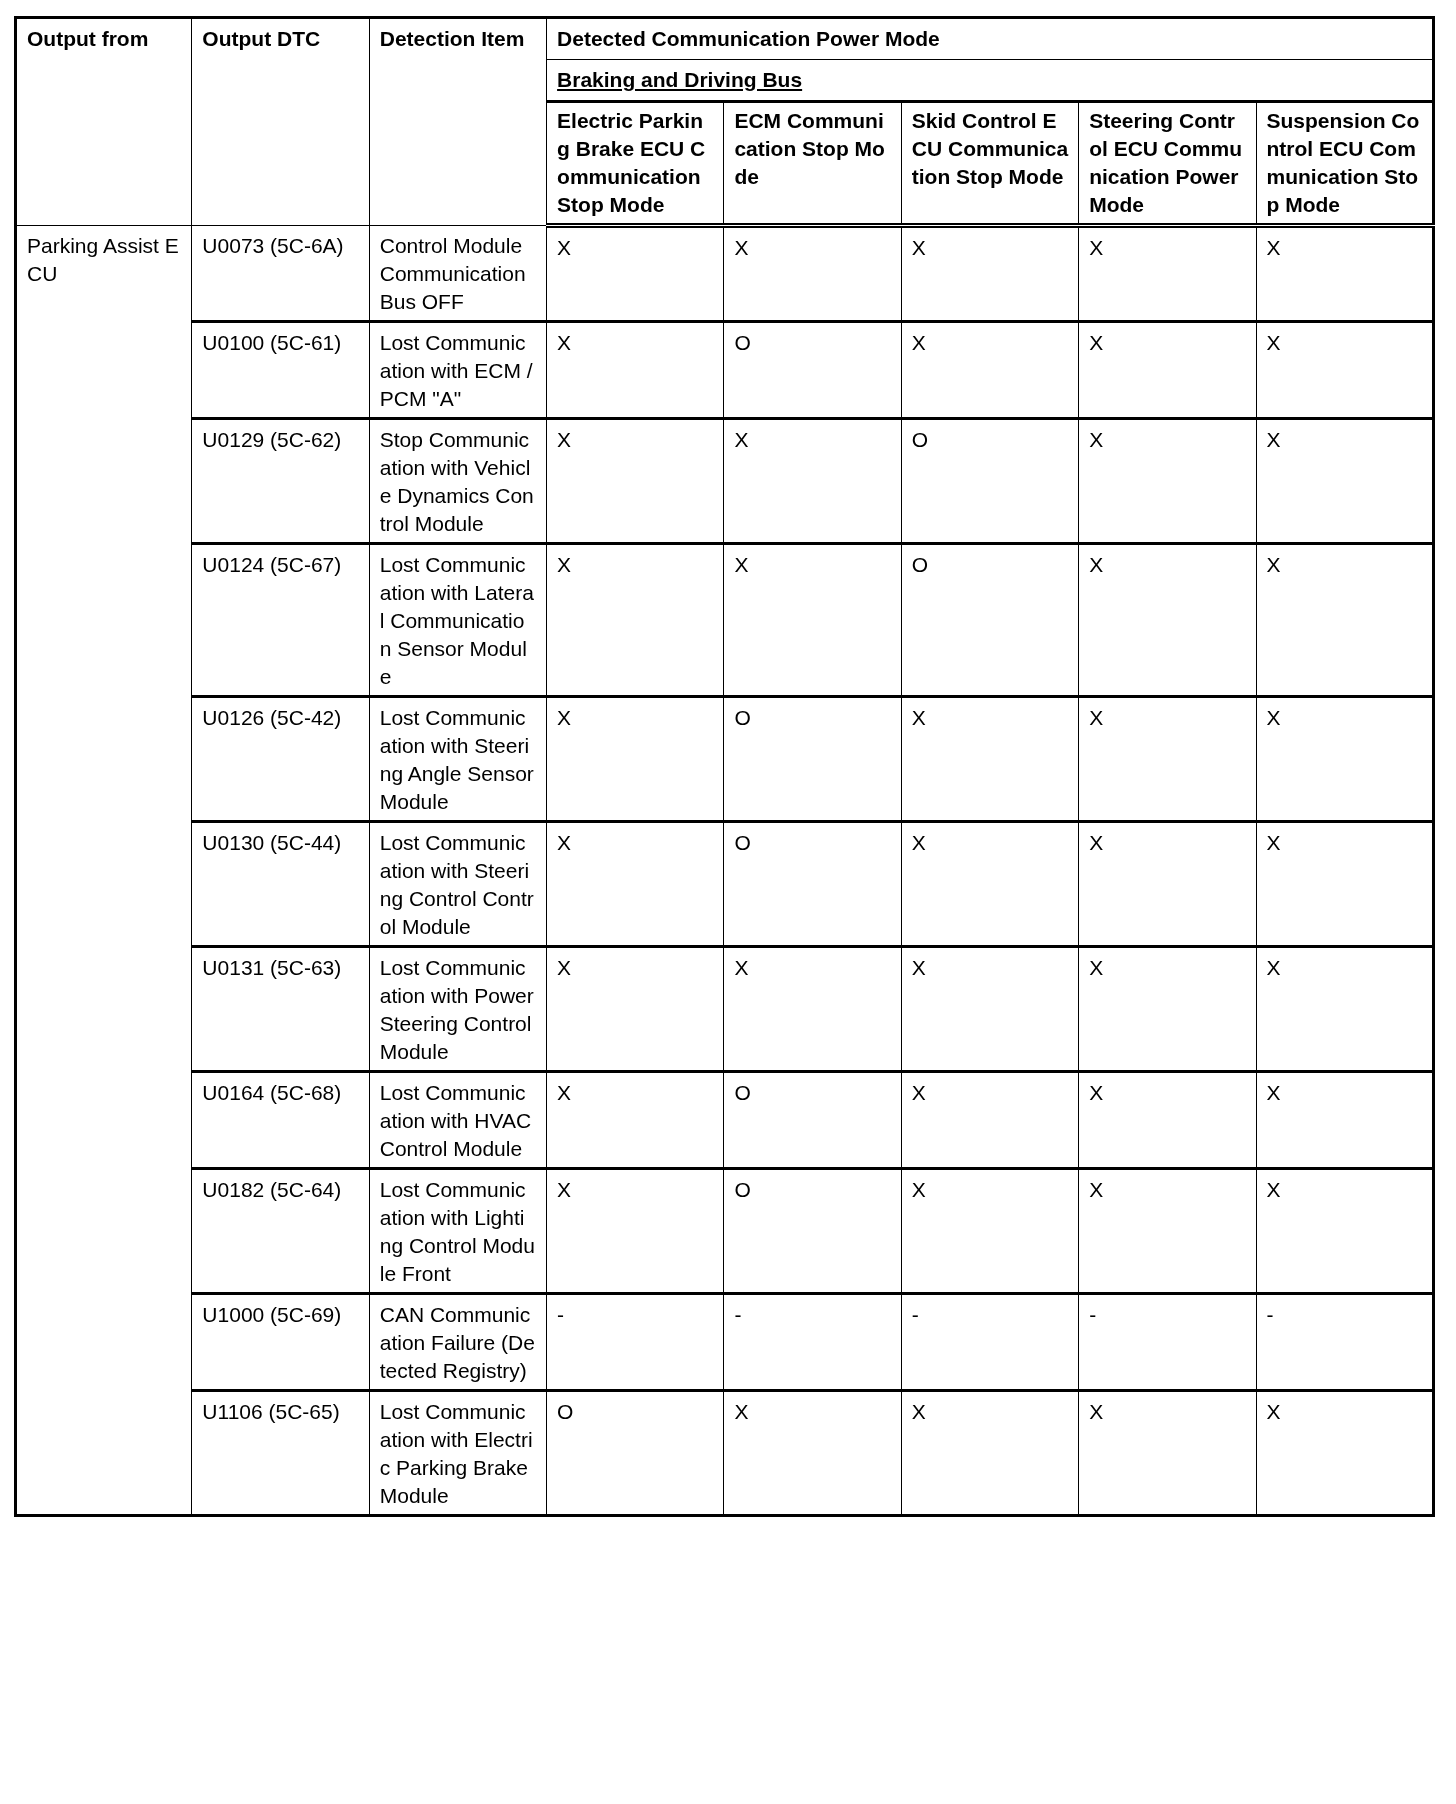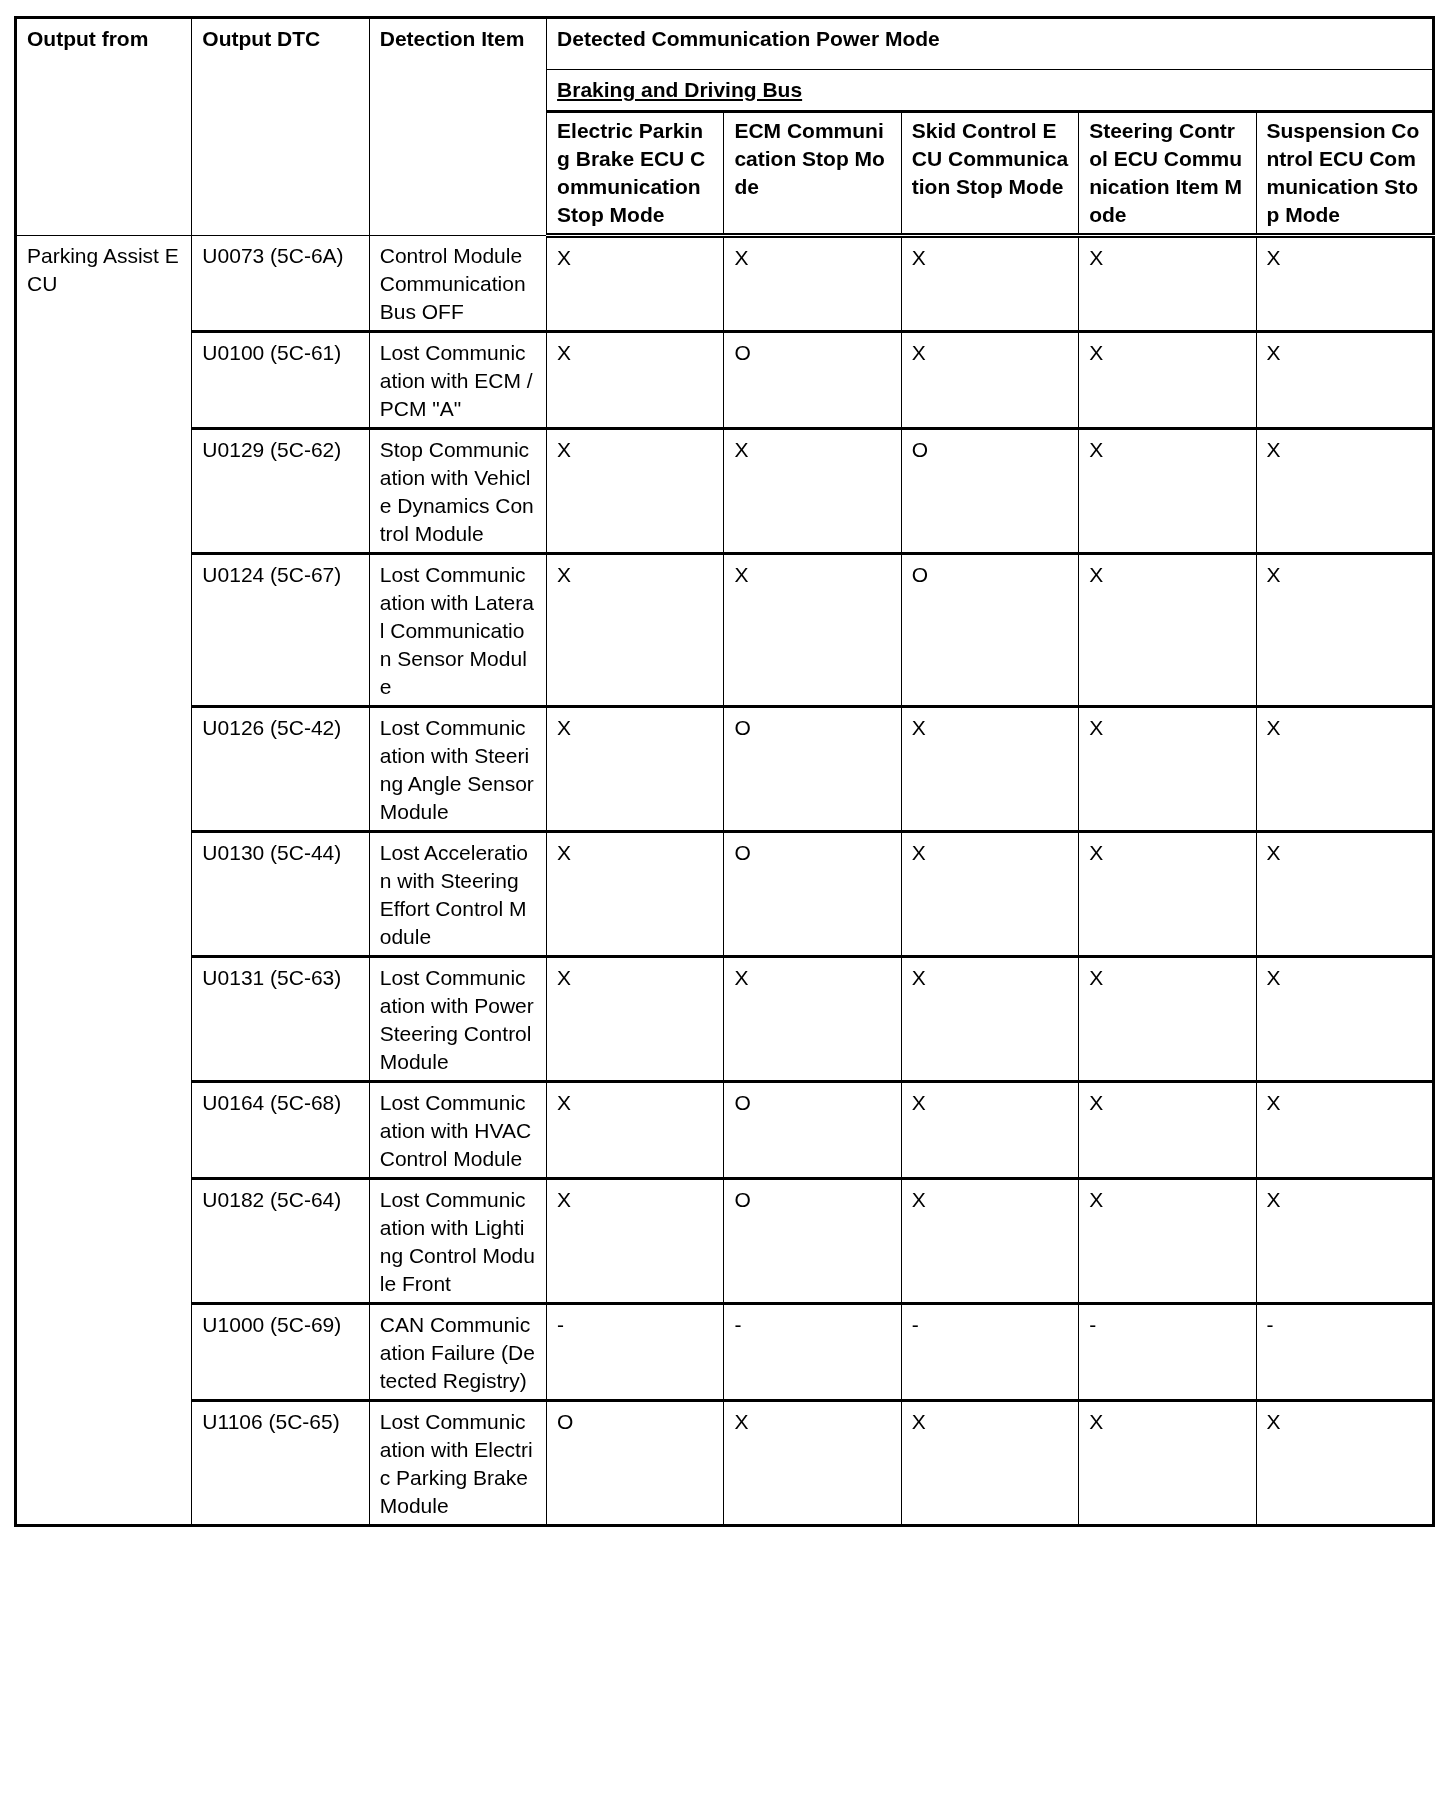--- a/index.html
+++ b/index.html
@@ -16,21 +16,21 @@
       border: 1.5px solid #000;
       vertical-align: top;
       text-align: left;
       padding: 4px 10px 4px 10px;
       word-break: break-all;
       overflow-wrap: anywhere;
     }
     table.dtc th { font-weight: bold; }
     table.dtc { border: 3px solid #000; }
     tr.hdr-last th { border-bottom: 5px double #000; }
-    tr.hdr-first th { padding-top: 6px; padding-bottom: 16px; }
+    tr.hdr-first th { padding-top: 6px; padding-bottom: 6px; }
     tr.hdr-mid th { border-bottom: 3px solid #000; padding-top: 6px; padding-bottom: 6px; text-decoration: underline; }
     tr.data td { border-bottom: 3px solid #000; padding-top: 6px; }
     tr.data td.from { border-bottom: 1.5px solid #000; }
     col.c-from { width: 175px; }
     col.c-dtc { width: 176px; }
     col.c-item { width: 176px; }
     col.c-mode { width: 176px; }
   </style>
 </head>
 <body>
@@ -53,21 +53,21 @@
       <th rowspan="3">Detection Item</th>
       <th colspan="5">Detected Communication Power Mode</th>
     </tr>
     <tr class="hdr-mid">
       <th colspan="5">Braking and Driving Bus</th>
     </tr>
     <tr class="hdr-last">
       <th>Electric Parking Brake ECU Communication Stop Mode</th>
       <th>ECM Communication Stop Mode</th>
       <th>Skid Control ECU Communication Stop Mode</th>
-      <th>Steering Control ECU Communication Item Mode</th>
+      <th>Steering Control ECU Communication Power Mode</th>
       <th>Suspension Control ECU Communication Stop Mode</th>
     </tr>
   </thead>
   <tbody id="table-body">
   <tr class="data">
         <td class="from" rowspan="11">Parking Assist ECU</td>
         <td>U0073 (5C-6A)</td>
         <td>Control Module Communication Bus OFF</td>
         <td>X</td>
         <td>X</td>
@@ -106,21 +106,21 @@
         <td>U0126 (5C-42)</td>
         <td>Lost Communication with Steering Angle Sensor Module</td>
         <td>X</td>
         <td>O</td>
         <td>X</td>
         <td>X</td>
         <td>X</td>
       </tr>
       <tr class="data">
         <td>U0130 (5C-44)</td>
-        <td>Lost Acceleration with Steering Effort Control Module</td>
+        <td>Lost Communication with Steering Control Control Module</td>
         <td>X</td>
         <td>O</td>
         <td>X</td>
         <td>X</td>
         <td>X</td>
       </tr>
       <tr class="data">
         <td>U0131 (5C-63)</td>
         <td>Lost Communication with Power Steering Control Module</td>
         <td>X</td>

